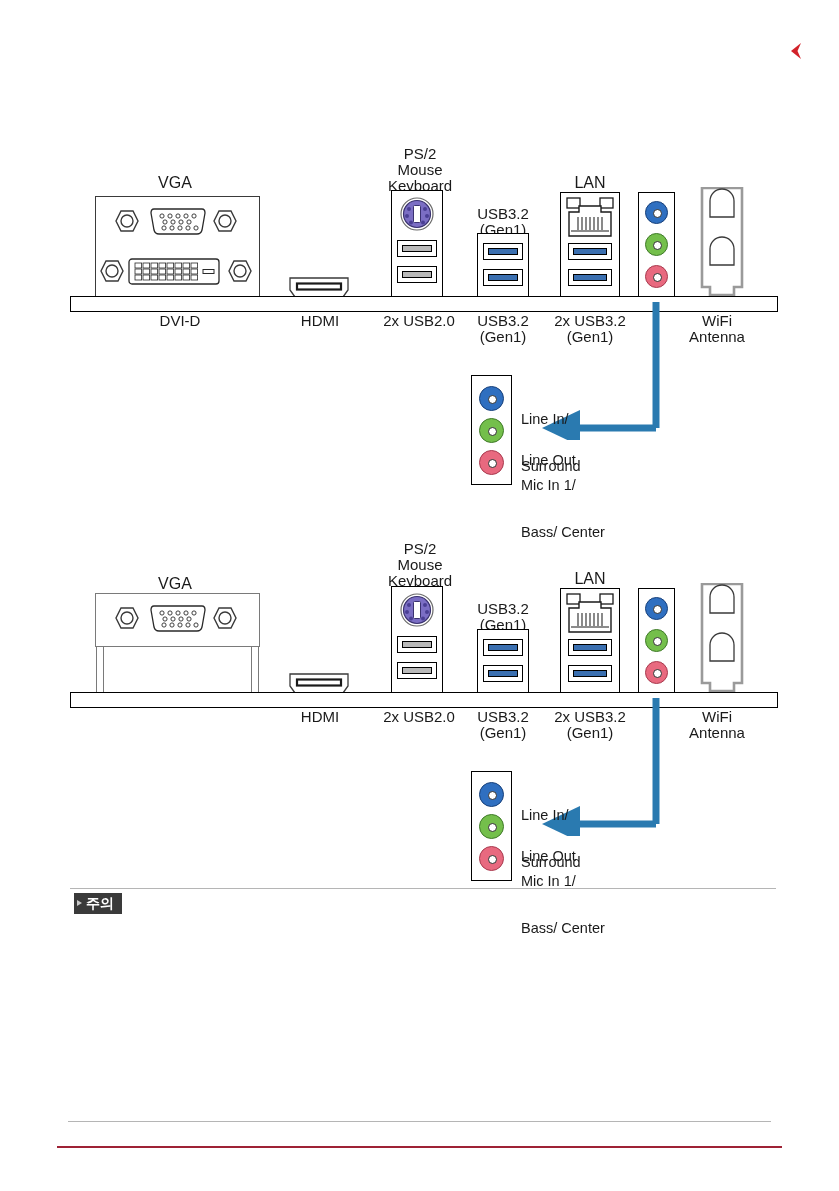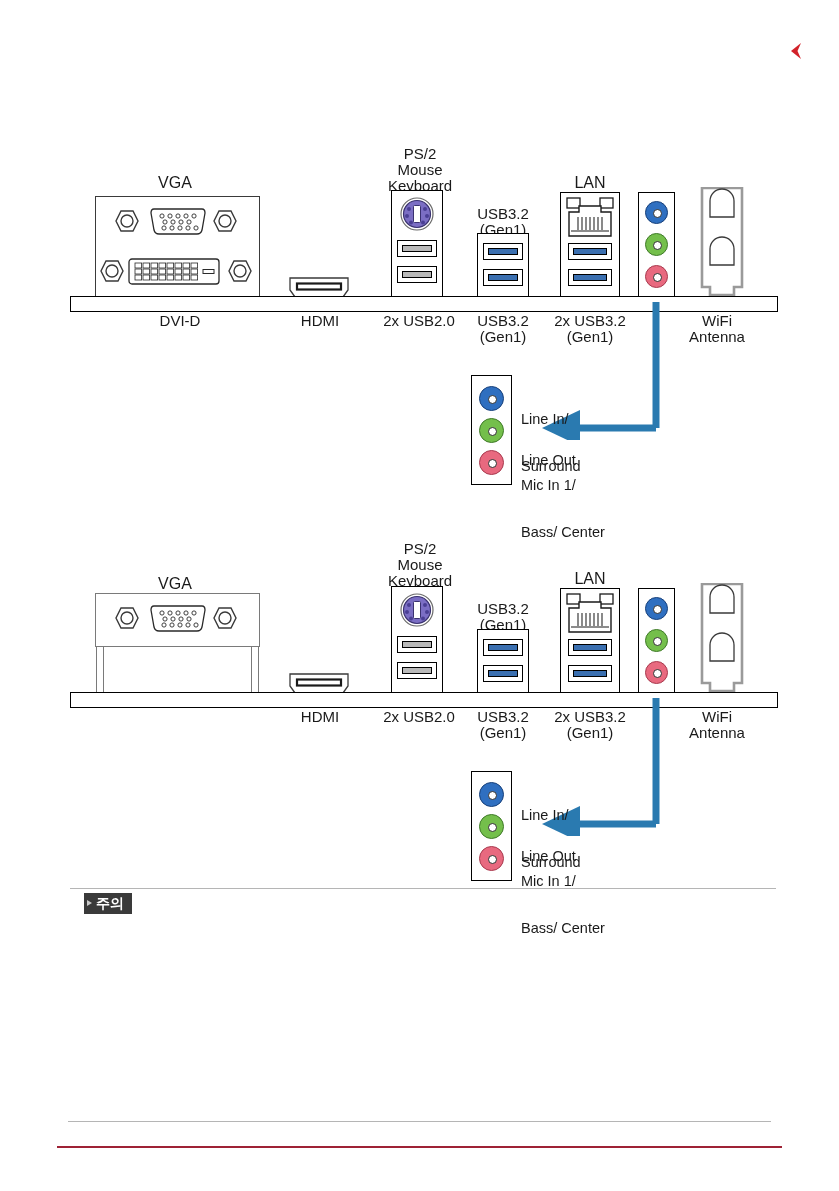--- a/index.html
+++ b/index.html
@@ -463,19 +463,19 @@
   <div class="legend-text" style="left:521px;top:818px;">
     <div>Line Out</div>
   </div>
   <div class="legend-text" style="left:521px;top:843px;">
     <div>Mic In 1/</div>
     <div>Bass/ Center</div>
   </div>
 </div>
 
 <div class="rule" style="left:70px;top:888px;width:706px;"></div>
-<div class="note-badge" style="left:84px;top:893px;text-align:center;">
+<div class="note-badge" style="left:74px;top:893px;text-align:center;">
   <span class="tri"></span>
   <span>주의</span>
 </div>
 
 <div class="rule" style="left:68px;top:1121px;width:703px;"></div>
 <div class="rule-red" style="left:57px;top:1146px;width:725px;"></div>
 
 </body></html>

